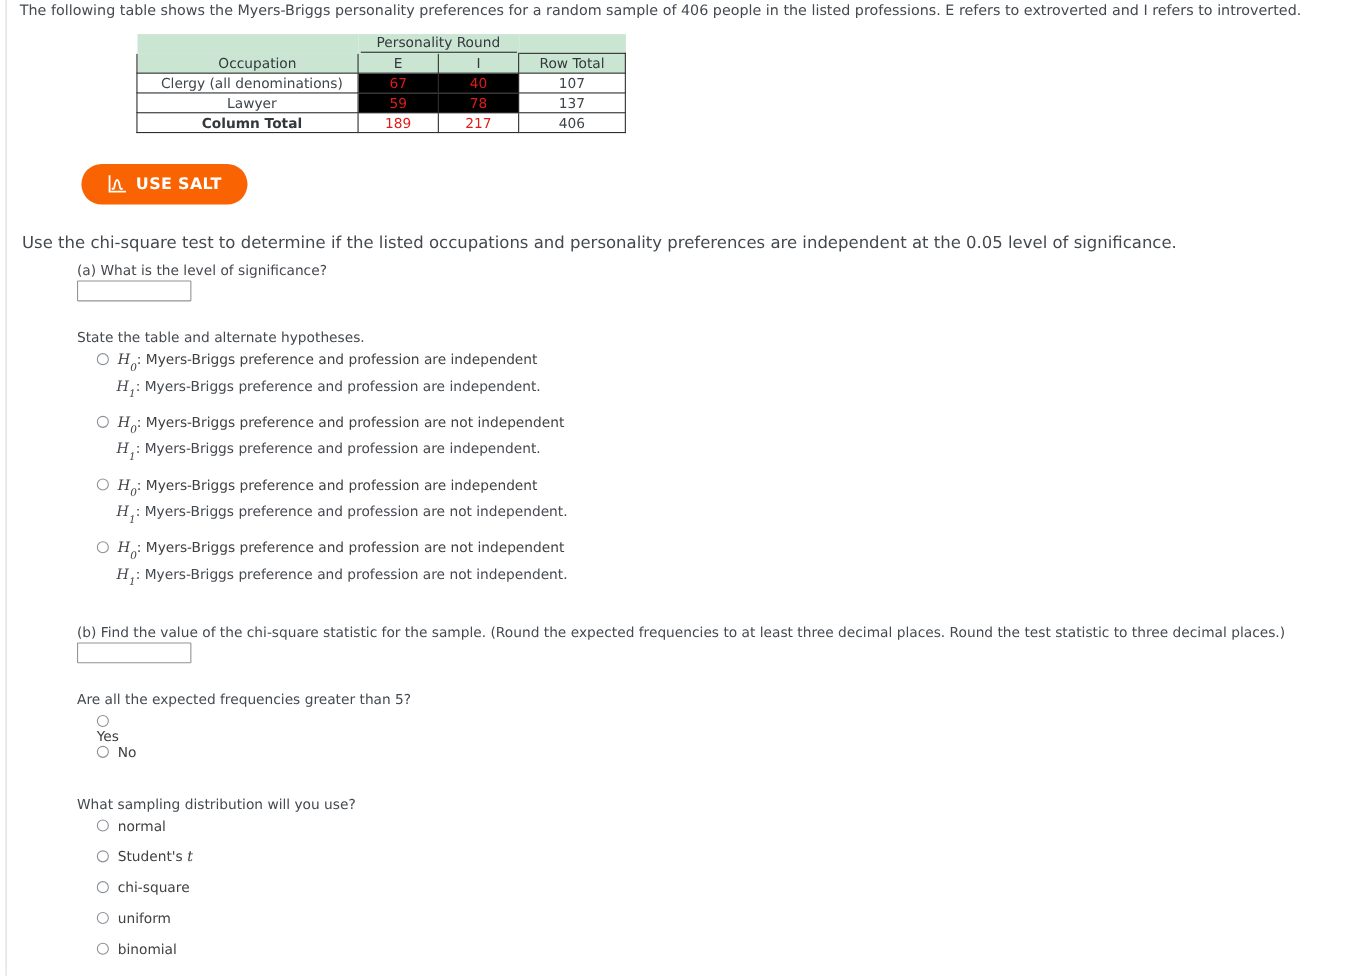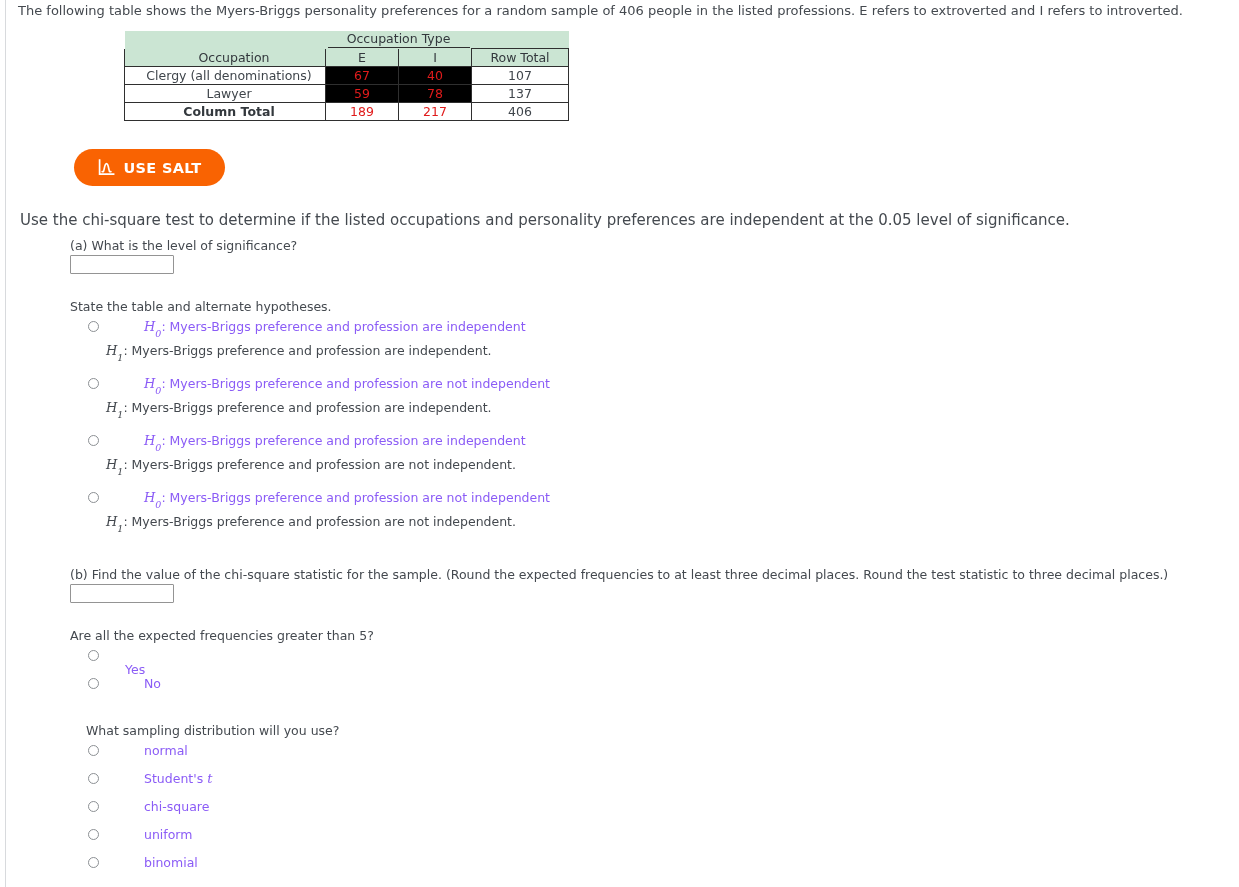--- a/index.html
+++ b/index.html
@@ -156,21 +156,21 @@
     height: 17px;
   }
 
   
   .abs { position: absolute; white-space: nowrap; }
   .t-instr { left: 20px; top: 211px; font-size: 15px; color: #44494f; }
   .t-a      { left: 70px; top: 238px; font-size: 12.5px; color: #44494f; }
   .t-state  { left: 70px; top: 299px; font-size: 12.5px; color: #44494f; }
   .t-b      { left: 70px; top: 567px; font-size: 12.5px; color: #44494f; }
   .t-expfreq{ left: 70px; top: 628px; font-size: 12.5px; color: #44494f; }
-  .t-sampdist{left: 70px; top: 723px; font-size: 12.5px; color: #44494f; margin-left: 16px; }
+  .t-sampdist{left: 70px; top: 723px; font-size: 12.5px; color: #44494f; }
 
   .ans-input {
     position: absolute;
     width: 104px;
     height: 19px;
     border: 1px solid #949494;
     background: #ffffff;
     font-family: "DejaVu Sans", "Liberation Sans", sans-serif;
     font-size: 12.5px;
     color: #333;
@@ -197,23 +197,22 @@
     background: #fff;
     display: inline-block;
     flex: 0 0 auto;
     margin-top: 3px;
     margin-right: 8px;
     box-sizing: border-box;
     cursor: pointer;
   }
   .opt-text {
     font-size: 12.5px;
-    color: #8b5cf6;
+    color: #404040;
     line-height: 17px;
-    margin-left: 37px;
   }
   .hyp-line2 {
     position: absolute;
     font-size: 12.5px;
     color: #44494f;
     white-space: nowrap;
     line-height: 17px;
   }
   .hvar {
     font-family: "DejaVu Serif", "Liberation Serif", serif;
@@ -241,21 +240,21 @@
 
 <div class="page">
 
   <div class="intro">The following table shows the Myers-Briggs personality preferences for a random sample of 406 people in the listed professions. E refers to extroverted and I refers to introverted.</div>
 
   <div class="tbl-wrap">
     <table class="ct">
       <tbody>
         <tr>
           <td class="blank-tl"></td>
-          <td class="hdr-span" colspan="2"><span class="ul">Occupation Type</span></td>
+          <td class="hdr-span" colspan="2"><span class="ul">Personality Round</span></td>
           <td class="blank-tr"></td>
         </tr>
         <tr>
           <td class="occ-head">Occupation</td>
           <td class="hdr-cell pt-e">E</td>
           <td class="hdr-cell pt-i">I</td>
           <td class="hdr-cell">Row Total</td>
         </tr>
 
         <tr>

